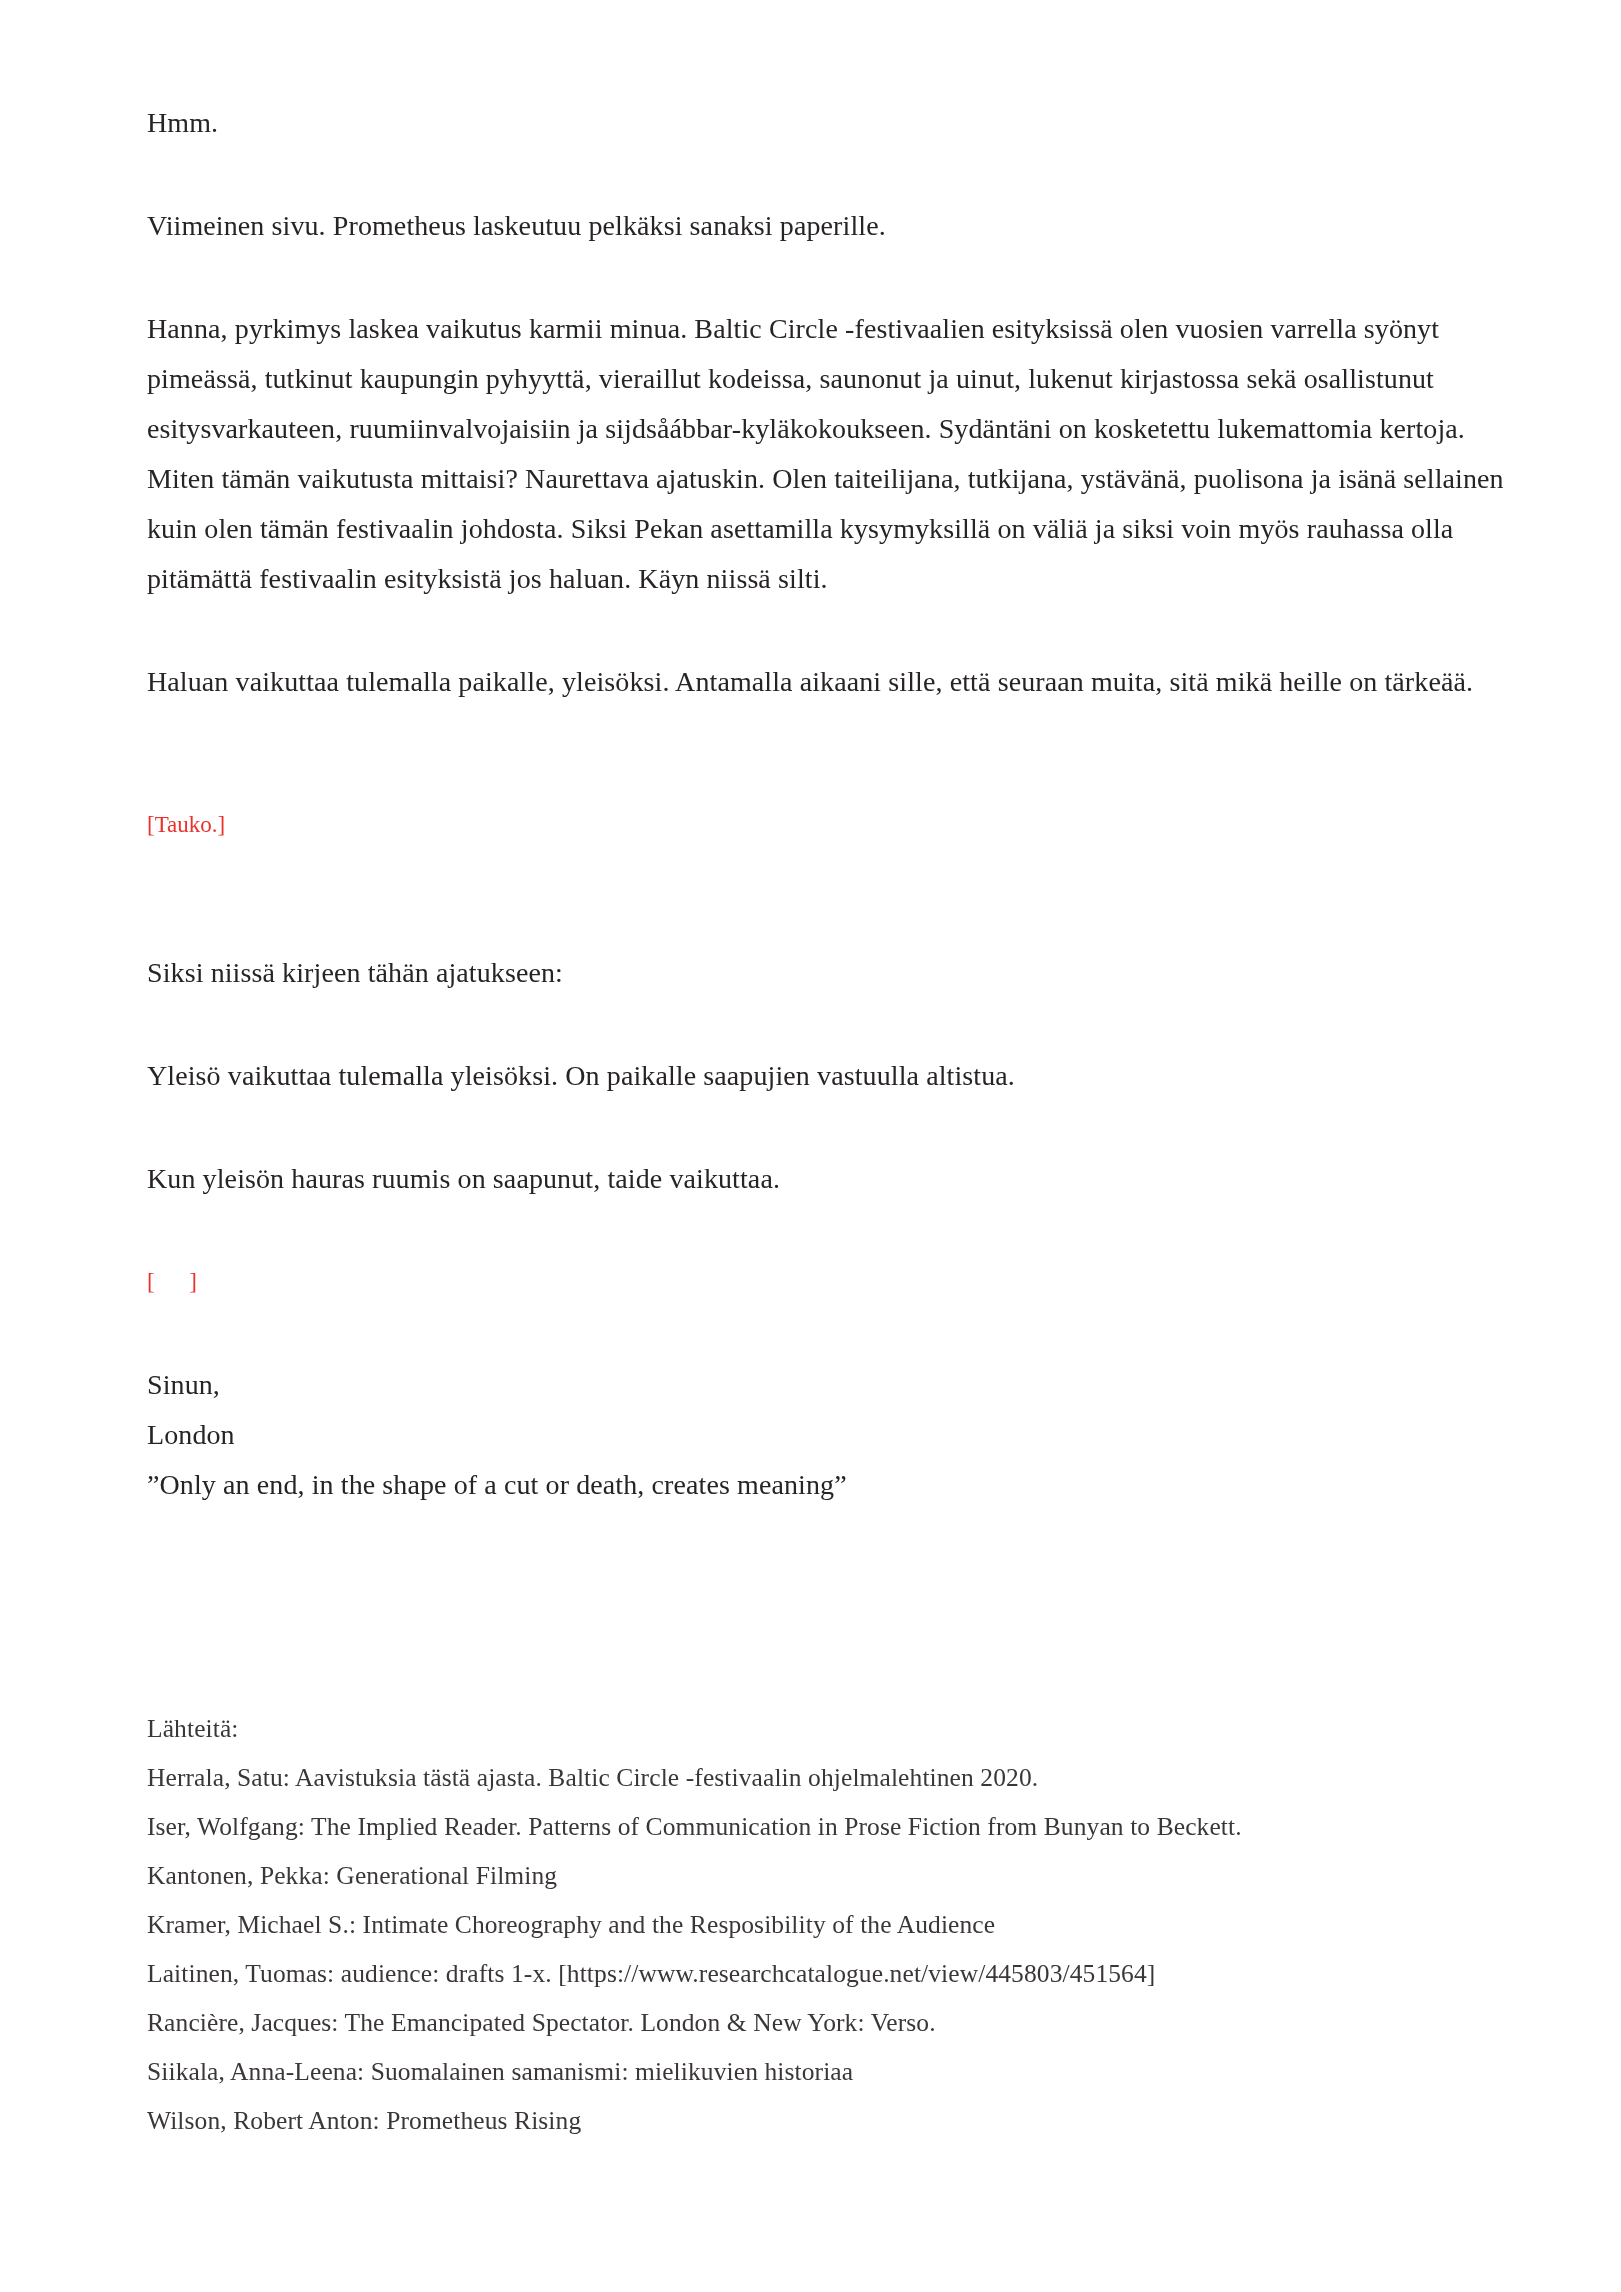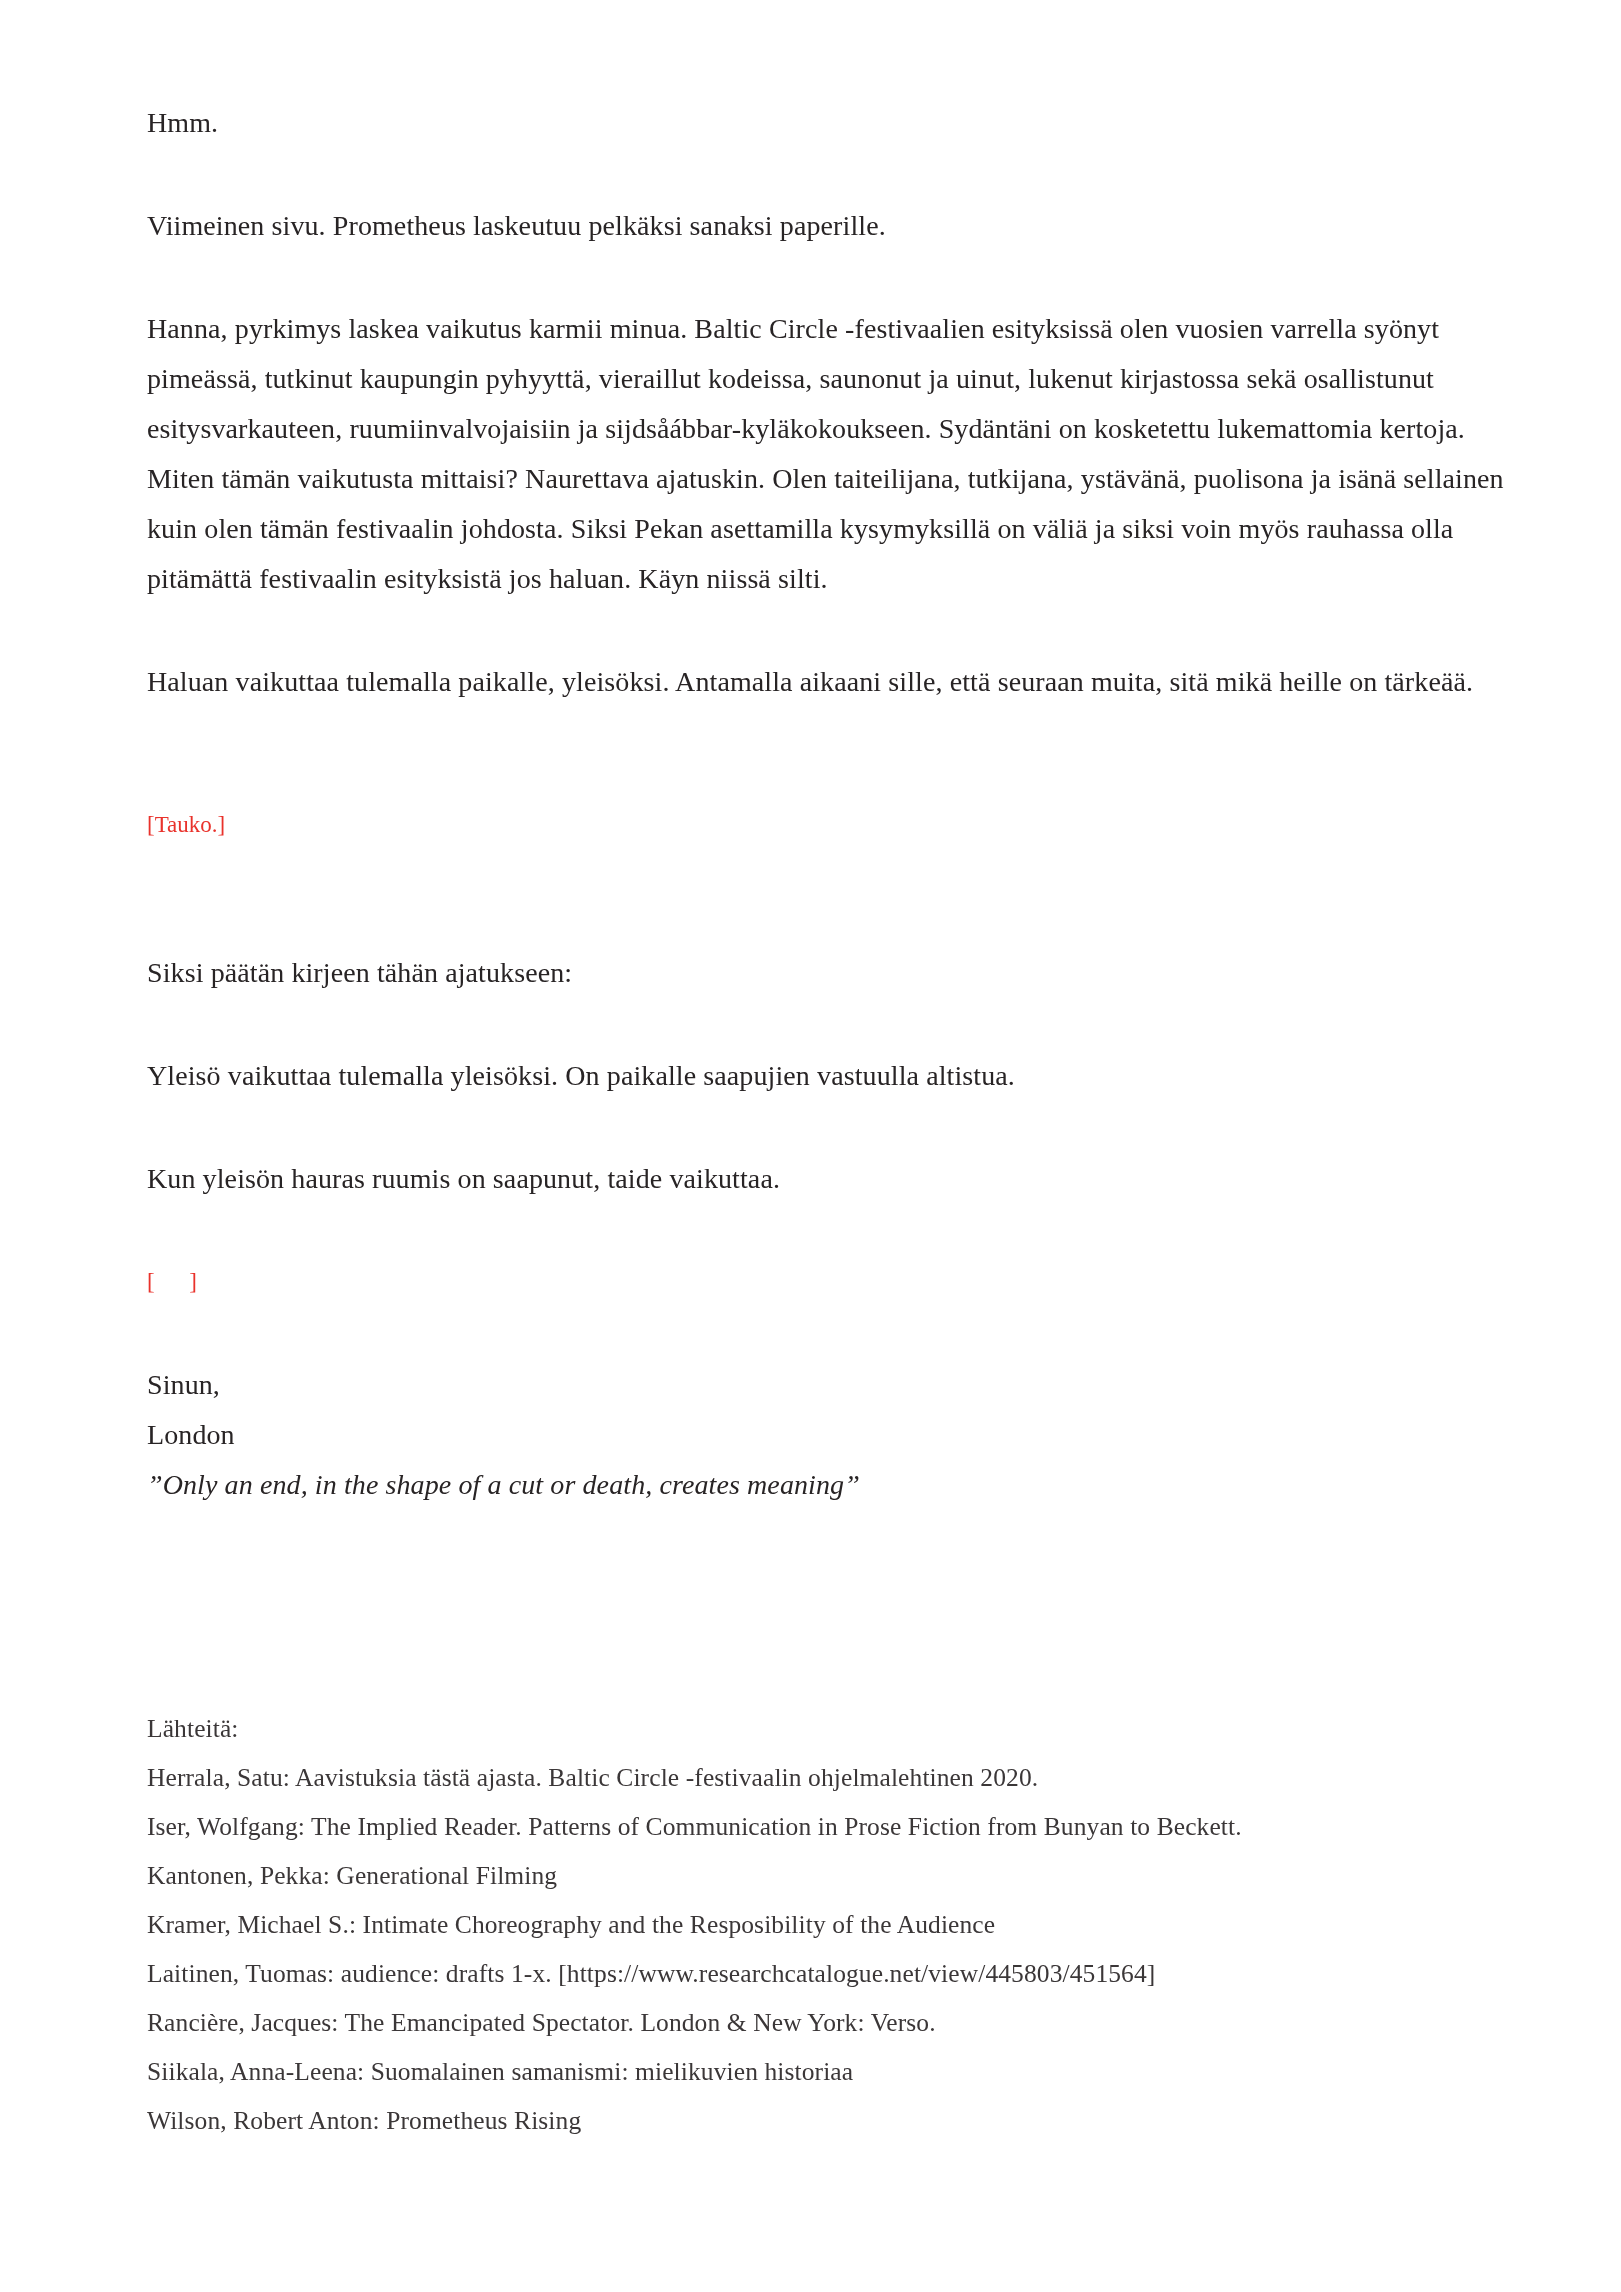--- a/index.html
+++ b/index.html
@@ -32,21 +32,20 @@
   .para.before-pause { margin-bottom: 93px; }
   .pause {
     margin: 0 0 53px 0;
     font-size: 23px;
     line-height: 50px;
     color: var(--accent-red, #e9322b);
     white-space: pre;
   }
   .pause.first { margin-bottom: 98px; }
   .quote {
-    font-style: italic;
   }
   .signoff-block { margin-bottom: 194px; }
   .references {
     max-width: 1388px;
   }
   .ref-heading,
   .ref-item {
     font-size: 25.5px;
     line-height: 49px;
     color: var(--references-text, #3b3738);
@@ -61,21 +60,21 @@
   <p class="para">Hmm.</p>
 
   <p class="para">Viimeinen sivu. Prometheus laskeutuu pelkäksi sanaksi paperille.</p>
 
   <p class="para">Hanna, pyrkimys laskea vaikutus karmii minua. Baltic Circle -festivaalien esityksissä olen vuosien varrella syönyt pimeässä, tutkinut kaupungin pyhyyttä, vieraillut kodeissa, saunonut ja uinut, lukenut kirjastossa sekä osallistunut esitysvarkauteen, ruumiinvalvojaisiin ja sijdsåábbar-kyläkokoukseen. Sydäntäni on kosketettu lukemattomia kertoja. Miten tämän vaikutusta mittaisi? Naurettava ajatuskin. Olen taiteilijana, tutkijana, ystävänä, puolisona ja isänä sellainen kuin olen tämän festivaalin johdosta. Siksi Pekan asettamilla kysymyksillä on väliä ja siksi voin myös rauhassa olla pitämättä festivaalin esityksistä jos haluan. Käyn niissä silti.</p>
 
   <p class="para before-pause">Haluan vaikuttaa tulemalla paikalle, yleisöksi. Antamalla aikaani sille, että seuraan muita, sitä mikä heille on tärkeää.</p>
 
   <p class="pause first">[Tauko.]</p>
 
-  <p class="para">Siksi päätän kirjeen tähän ajatukseen:</p>
+  <p class="para">Siksi niissä kirjeen tähän ajatukseen:</p>
 
   <p class="para">Yleisö vaikuttaa tulemalla yleisöksi. On paikalle saapujien vastuulla altistua.</p>
 
   <p class="para">Kun yleisön hauras ruumis on saapunut, taide vaikuttaa.</p>
 
   <p class="pause">[      ]</p>
 
   <div class="signoff-block">
     <p class="para tight">Sinun,</p>
     <p class="para tight">London</p>

